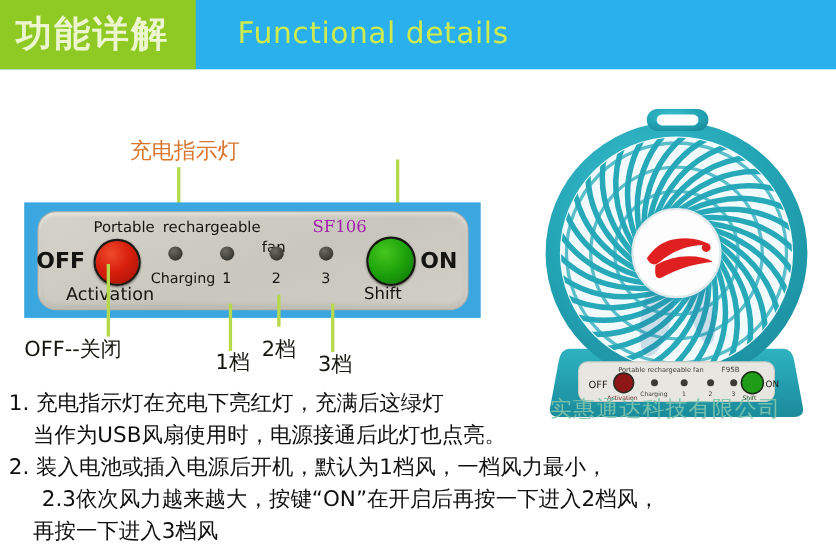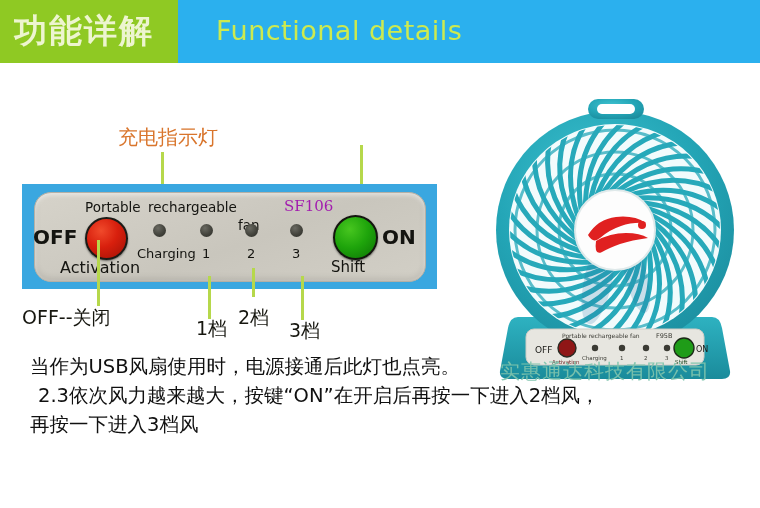--- a/index.html
+++ b/index.html
@@ -243,18 +243,20 @@
       <text x="174" y="275" font-size="5.5" font-family="DejaVu Sans, sans-serif" fill="#3a3a33">2</text>
       <text x="195" y="275" font-size="5.5" font-family="DejaVu Sans, sans-serif" fill="#3a3a33">3</text>
       <text x="82" y="279" font-size="5.5" font-family="DejaVu Sans, sans-serif" fill="#6b2020">Activation</text>
       <text x="205" y="279" font-size="5.5" font-family="DejaVu Sans, sans-serif" fill="#16401a">Shift</text>
     </svg>
   </div>
 
   <div class="fan-watermark">实惠通达科技有限公司</div>
 
   <div class="instr">
+    <div class="instr-line">1. 充电指示灯在充电下亮红灯，充满后这绿灯</div>
     <div class="instr-line indent1">当作为USB风扇使用时，电源接通后此灯也点亮。</div>
+    <div class="instr-line">2. 装入电池或插入电源后开机，默认为1档风，一档风力最小，</div>
     <div class="instr-line indent2">2.3依次风力越来越大，按键“ON”在开启后再按一下进入2档风，</div>
     <div class="instr-line indent1">再按一下进入3档风</div>
   </div>
 
 </div>
 
 </body></html>

